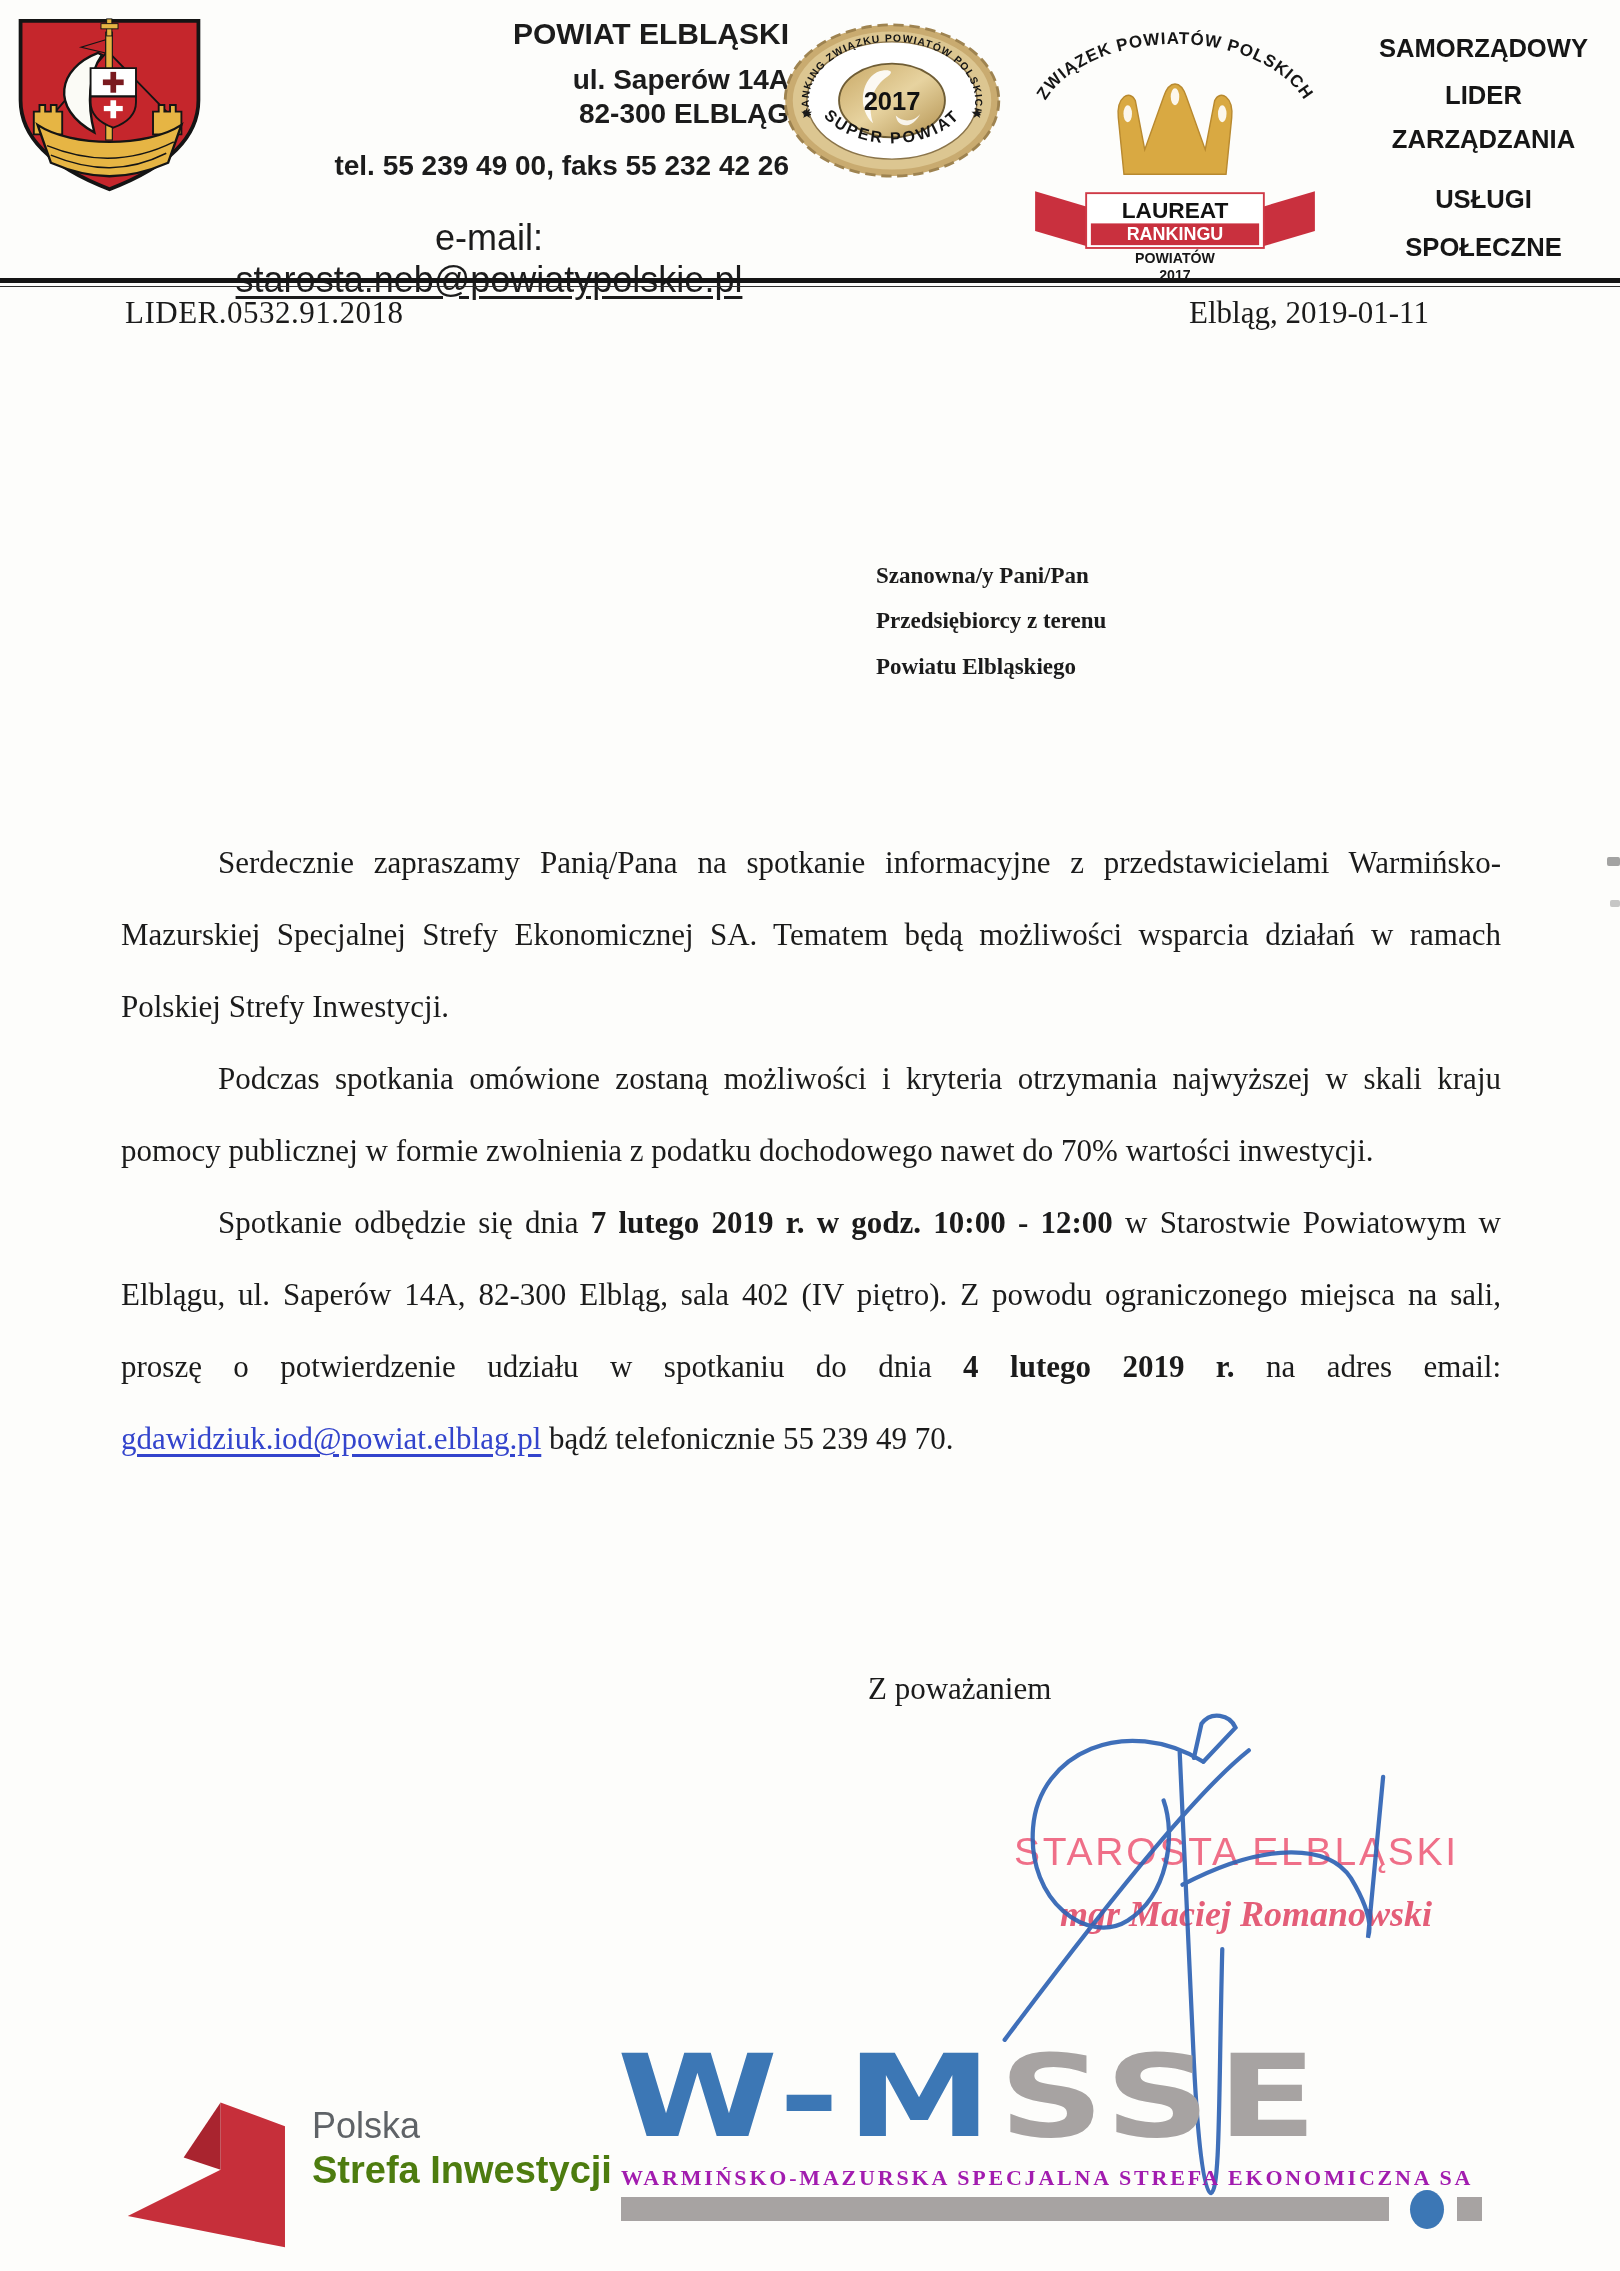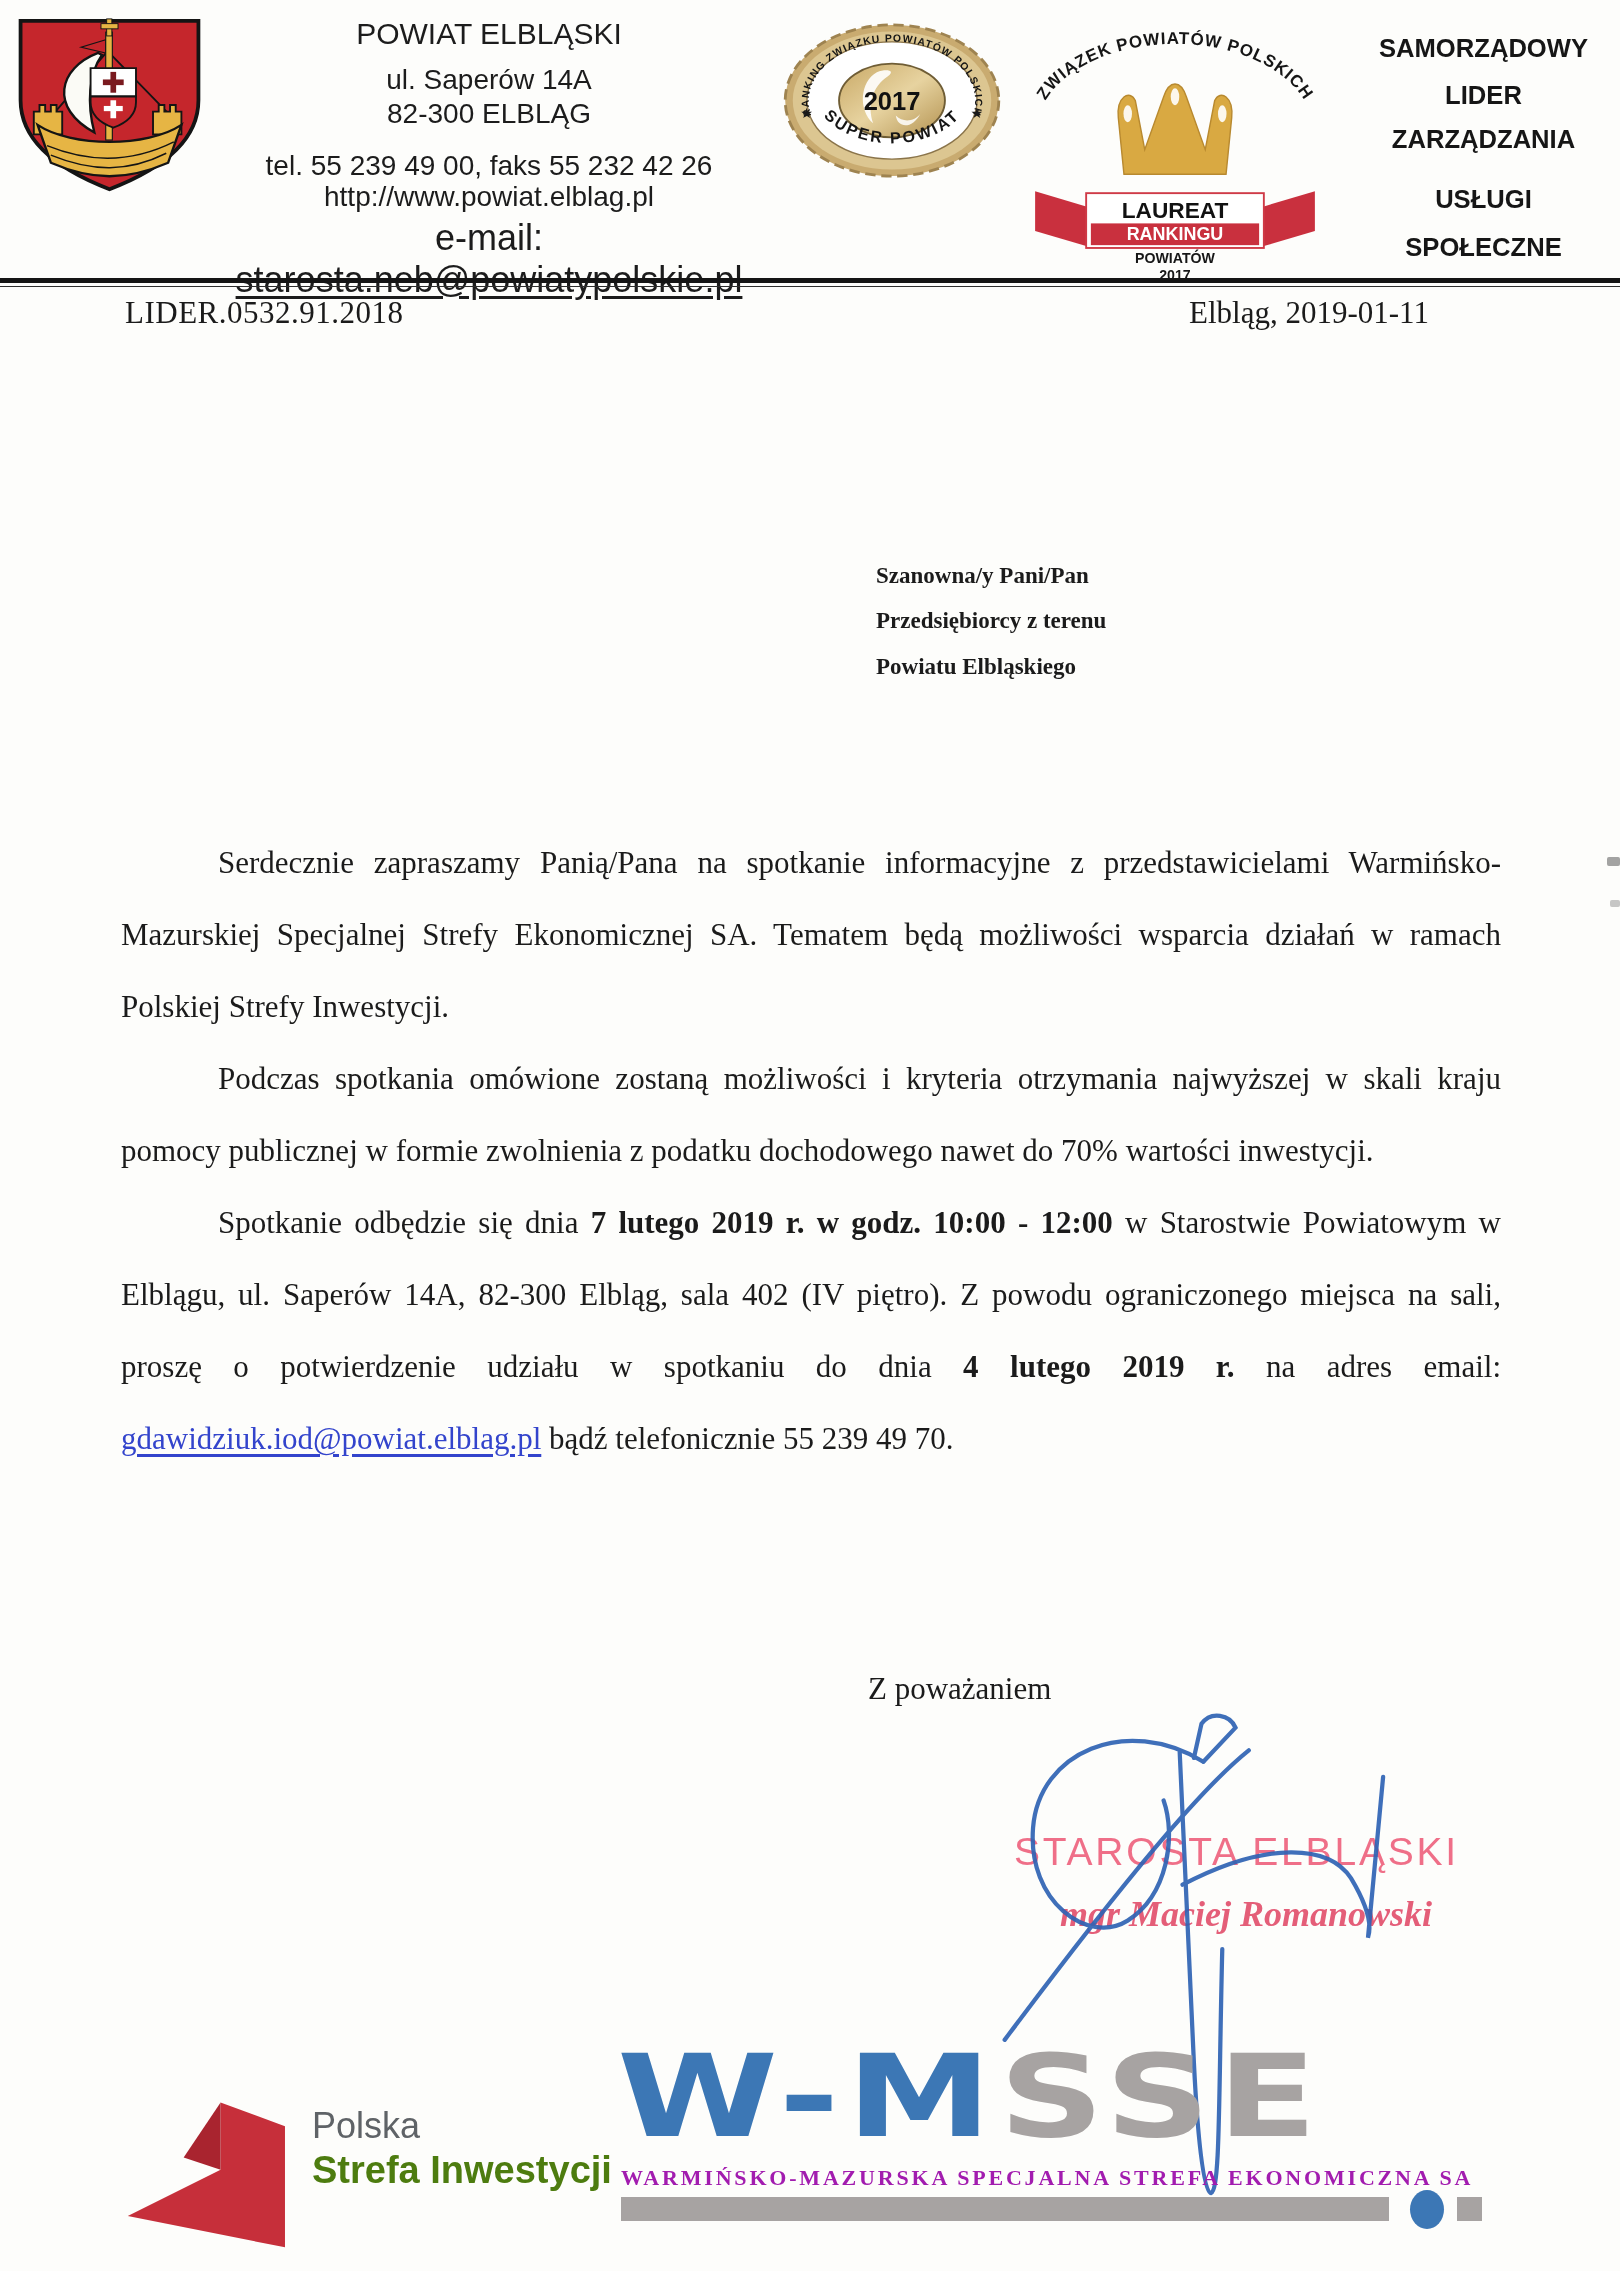--- a/index.html
+++ b/index.html
@@ -3,21 +3,21 @@
 <meta charset="utf-8">
 <style>
   html,body{margin:0;padding:0;background:#e8e8e8;}
   #page{position:relative;width:1620px;height:2271px;background:#fdfdfb;overflow:hidden;
         font-family:"Liberation Serif",serif;color:#1b1b1b;}
   .abs{position:absolute;}
 
   
   .lh{position:absolute;left:189px;width:600px;text-align:center;
       font-family:"Liberation Sans",sans-serif;color:#1c1c1c;}
-  .lh-b{font-weight:normal;}
+  .lh-b{font-weight:bold;text-align:right;}
   .em-underline{text-decoration:underline;text-underline-offset:3.8px;}
 
   
   .lider{position:absolute;left:1348px;width:271px;text-align:center;
          font-family:"Liberation Sans",sans-serif;font-weight:bold;font-size:25.6px;color:#161616;}
 
   
   .rule{position:absolute;left:0;top:278px;width:1620px;height:11.4px;
         background:linear-gradient(#151515 0 4.7px,transparent 4.7px 7.6px,#2e2e2e 7.6px 9.5px,transparent 9.5px);}
 
@@ -78,21 +78,20 @@
     <rect x="95" y="70" width="22" height="6" fill="#7a1a1f"></rect>
     <path d="M82,88 H130 V94 Q130,112 106,121 Q82,112 82,94 Z" fill="#c5262c" stroke="#141414" stroke-width="2"></path>
     <rect x="103" y="92" width="6" height="19" fill="#ffffff"></rect>
     <rect x="96" y="98" width="20" height="5.5" fill="#ffffff"></rect>
   </svg>
 
   <div class="lh lh-b" style="top:17px;font-size:30px">POWIAT ELBLĄSKI</div>
   <div class="lh lh-b" style="top:64px;font-size:28px">ul. Saperów 14A</div>
   <div class="lh lh-b" style="top:98px;font-size:28px">82-300 ELBLĄG</div>
   <div class="lh lh-b" style="top:150px;font-size:28px">tel. 55 239 49 00, faks 55 232 42 26</div>
-  <div class="lh lh-b" style="top:181px;font-size:28px">http://www.powiat.elblag.pl</div>
   <div class="lh" style="top:217px;font-size:36px">
     <span>e-mail:</span>
     <span class="em-underline">starosta.neb@powiatypolskie.pl</span>
   </div>
 
   <svg class="abs" style="left:782px;top:23px" width="220" height="155" viewBox="0 0 232 164">
     <defs>
       <linearGradient id="goldg" x1="0" y1="0" x2="1" y2="1">
         <stop offset="0" stop-color="#c8a865"></stop>
           <stop offset=".5" stop-color="#e7d3a0"></stop>

